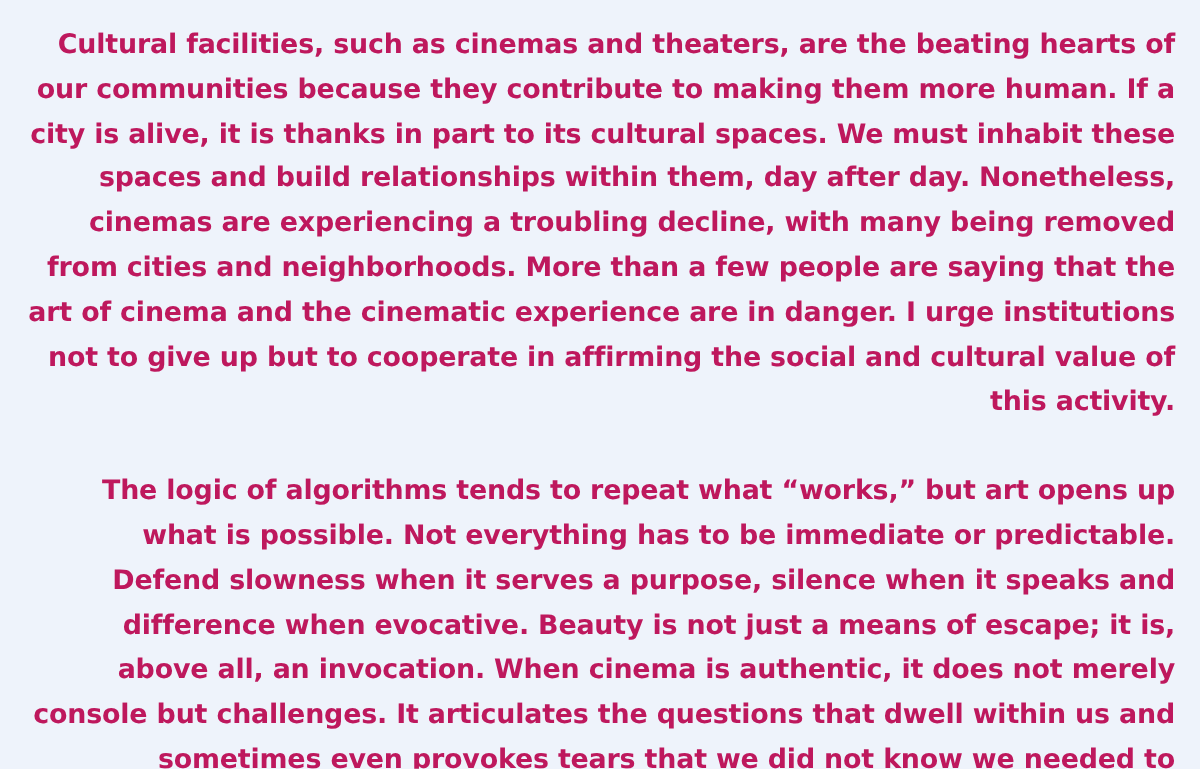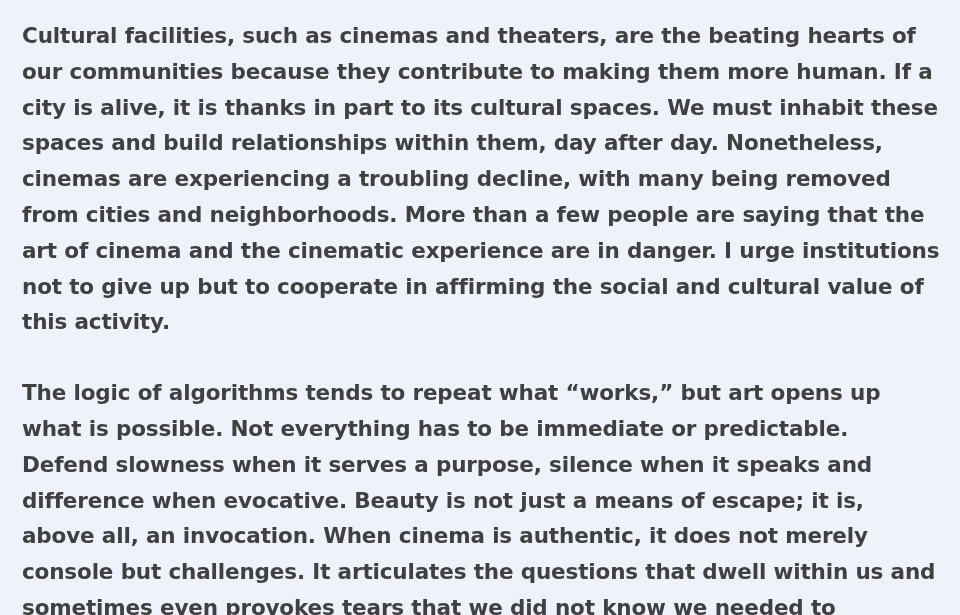--- a/index.html
+++ b/index.html
@@ -14,27 +14,27 @@
     overflow: hidden;
   }
   .page {
     box-sizing: border-box;
     width: 960px;
     height: 615px;
     background: #eef3fb;
     padding: 18px 20px 10px 22px;
   }
   .paragraph {
-    color: #404040;
+    color: #be185d;
     font-family: "DejaVu Sans", sans-serif;
     font-weight: bold;
     font-size: 21.5px;
     line-height: 35.8px;
     letter-spacing: -0.15px;
-    text-align: left;
+    text-align: right;
     margin: 0;
   }
   .paragraph + .paragraph {
     margin-top: 35px;
   }
 </style>
 </head>
 <body>
 
 <div class="page">

